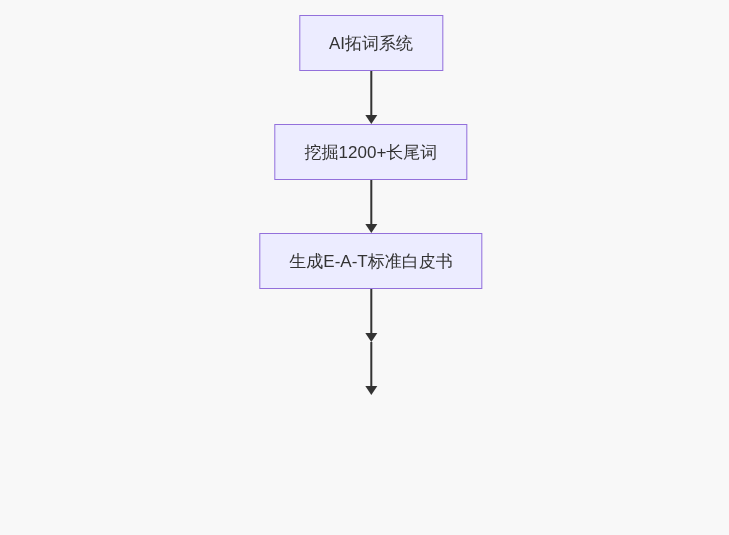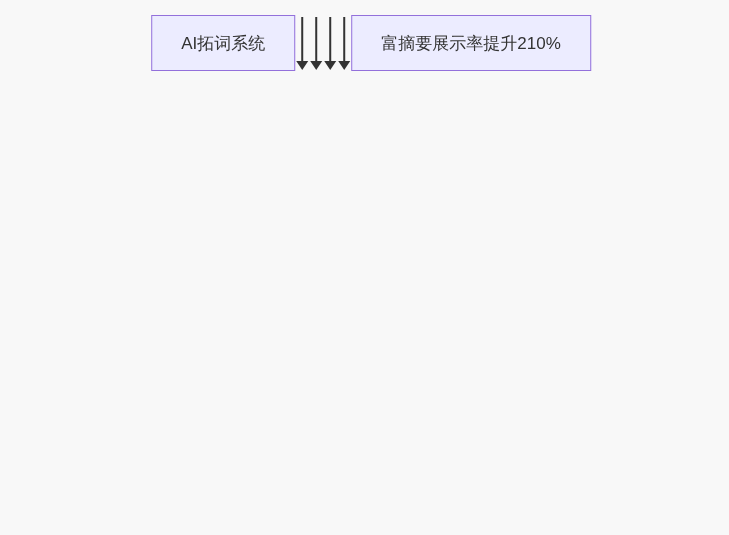--- a/index.html
+++ b/index.html
@@ -18,21 +18,21 @@
     background: var(--background);
     font-family: "Liberation Sans", "DejaVu Sans", sans-serif;
     overflow: hidden;
   }
   .flow {
     position: absolute;
     top: 15px;
     left: 371px;
     transform: translateX(-50%);
     display: flex;
-    flex-direction: row;
+    flex-direction: column;
     align-items: center;
     text-align: right;
   }
   .node {
     height: 56px;
     padding: 0 29px;
     background: var(--node-fill);
     border: 1px solid var(--node-border);
     display: flex;
     align-items: center;
@@ -73,36 +73,39 @@
 
     <div class="node">
       <span class="node-label">AI拓词系统</span>
     </div>
 
     <div class="edge">
       <div class="edge-line"></div>
       <div class="edge-head"></div>
     </div>
 
+    <div class="node">
+      <span class="node-label">挖掘1200+长尾词</span>
+    </div>
+
+    <div class="edge">
+      <div class="edge-line"></div>
+      <div class="edge-head"></div>
+    </div>
+
+    <div class="node">
+      <span class="node-label">生成E-A-T标准白皮书</span>
+    </div>
 
     <div class="edge">
       <div class="edge-line"></div>
       <div class="edge-head"></div>
     </div>
 
 
     <div class="edge">
       <div class="edge-line"></div>
       <div class="edge-head"></div>
     </div>
 
 
-    <div class="edge">
-      <div class="edge-line"></div>
-      <div class="edge-head"></div>
-    </div>
-
-    <div class="node">
-      <span class="node-label">富摘要展示率提升210%</span>
-    </div>
-
   </div>
 </div>
 
 </body></html>

